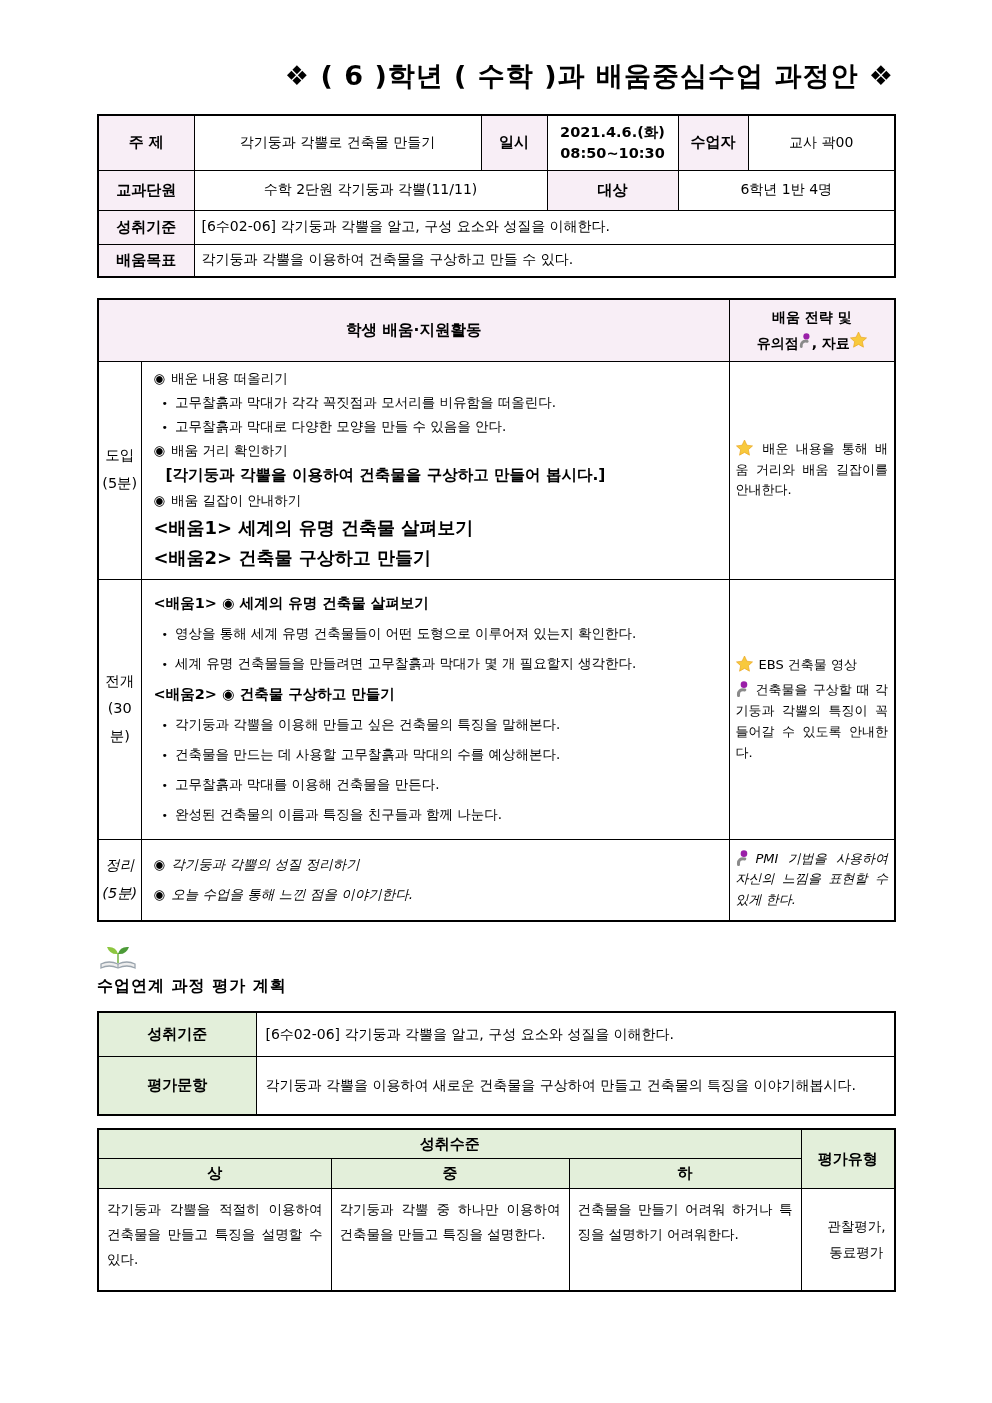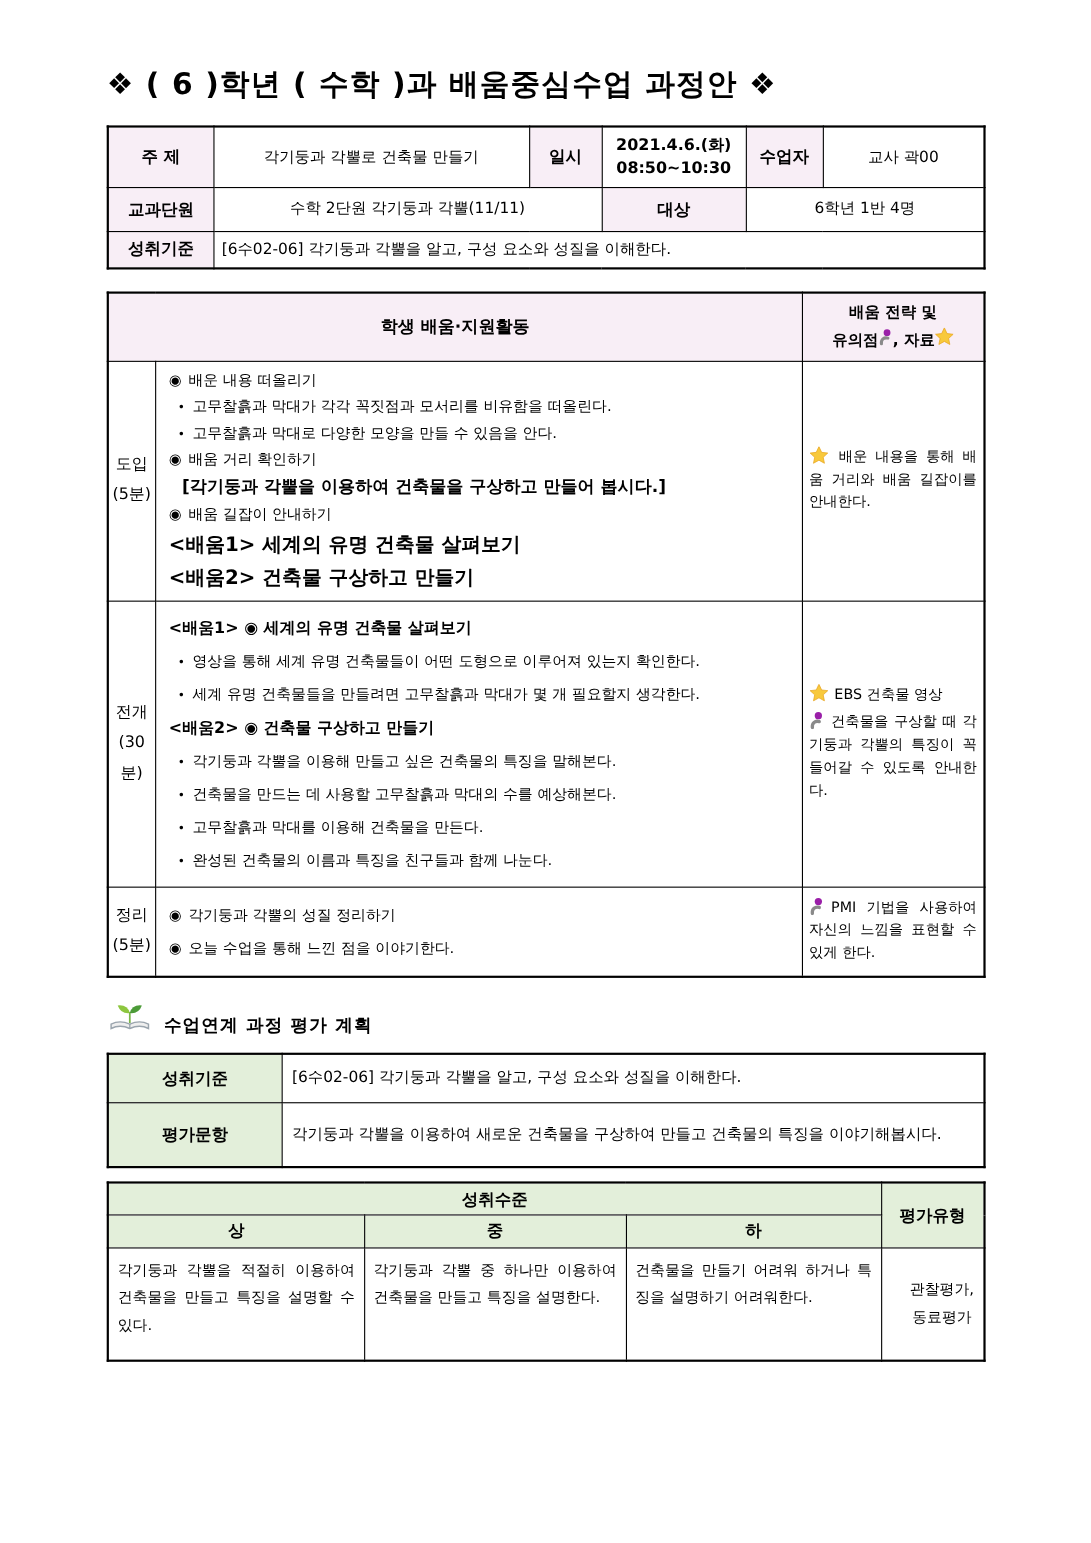--- a/index.html
+++ b/index.html
@@ -5,21 +5,21 @@
   * { box-sizing: border-box; }
   html, body { margin: 0; padding: 0; background: #ffffff; }
   body {
     width: 992px; height: 1403px;
     font-family: "DejaVu Sans", sans-serif;
     color: #000;
   }
   .page { width: 992px; padding: 58px 0 30px 97px; }
 
   .title {
-    width: 797px; text-align: left;
+    width: 797px; text-align: right;
     font-size: 27px; font-weight: bold;
     letter-spacing: 1px;
     margin: 0 0 20px 0;
   }
 
   table { border-collapse: collapse; table-layout: fixed; width: 797px; }
   .tbl { border: 2px solid #000; }
   td { border: 1px solid #000; padding: 2px 7px; font-size: 14px; vertical-align: middle; overflow: hidden; }
 
   
@@ -35,40 +35,40 @@
   .gap-b { height: 18px; }
   .gap-c { height: 12px; }
 
   
   .act-head { background: #f8eef6; height: 62px; text-align: center; font-weight: bold; }
   .act-head-left { font-size: 15.5px; }
   .act-head-right { font-size: 14px; line-height: 1.9; }
   .stage-cell { text-align: center; font-size: 14.5px; line-height: 1.9; padding: 2px 1px; }
   .act-row-intro { height: 218px; }
   .act-row-dev { height: 260px; }
-  .act-row-close { height: 79px; }
+  .act-row-close { height: 79px; font-style: italic; }
   .act-content { padding: 2px 8px 2px 12px; vertical-align: middle; }
   .lines { display: flex; flex-direction: column; justify-content: space-evenly; }
   .lines-intro { height: 212px; }
   .lines-dev { height: 254px; }
   .lines-close { height: 72px; }
   .ln { font-size: 13.5px; white-space: nowrap; }
   .ln .blt { margin-right: 6px; }
   .ln-dot { padding-left: 8px; }
   .ln-dot .blt { font-size: 11px; margin-right: 7px; }
   .ln-bracket { font-weight: bold; font-size: 15.5px; padding-left: 12px; }
   .ln-learn { font-weight: bold; font-size: 18px; }
   .ln-head { font-weight: bold; font-size: 14.5px; }
   .notes-cell { padding: 4px 6px; vertical-align: middle; }
   .note { margin: 5px 0; font-size: 13px; line-height: 1.6; text-align: justify; }
   .note svg { vertical-align: -3px; margin-right: 6px; }
   .note-star-first svg { margin-right: 10px; }
 
   
-  .section-head { display: flex; align-items: flex-end; width: 797px; margin: 0 0 14px 0; }
+  .section-head { display: flex; align-items: flex-start; width: 797px; margin: 0 0 14px 0; flex-direction: column; }
   .section-head svg { margin-right: 10px; }
   .section-head .sh-text { font-size: 16px; font-weight: bold; letter-spacing: 1px; }
 
   
   .ghd { background: #e3efda; text-align: center; font-weight: bold; font-size: 15px; }
   .ev1-r1 { height: 45px; }
   .ev1-r2 { height: 58px; }
   .ev1-val { font-size: 14px; padding: 3px 9px; text-align: justify; line-height: 1.55; }
   .ev2-hr { height: 30px; }
   .ev2-content { height: 102px; }
@@ -105,20 +105,24 @@
       </tr>
       <tr class="info-r2">
         <td class="hd">교과단원</td>
         <td class="center" colspan="2">수학 2단원 각기둥과 각뿔(11/11)</td>
         <td class="hd">대상</td>
         <td class="center" colspan="2">6학년 1반 4명</td>
       </tr>
       <tr class="info-r3">
         <td class="hd">성취기준</td>
         <td colspan="5">[6수02-06] 각기둥과 각뿔을 알고, 구성 요소와 성질을 이해한다.</td>
+      </tr>
+      <tr class="info-r4">
+        <td class="hd">배움목표</td>
+        <td colspan="5">각기둥과 각뿔을 이용하여 건축물을 구상하고 만들 수 있다.</td>
       </tr>
     </tbody>
   </table>
 
   <div class="gap-a"></div>
 
   <table class="tbl">
     <colgroup>
       <col style="width:43px">
         <col style="width:588px">

